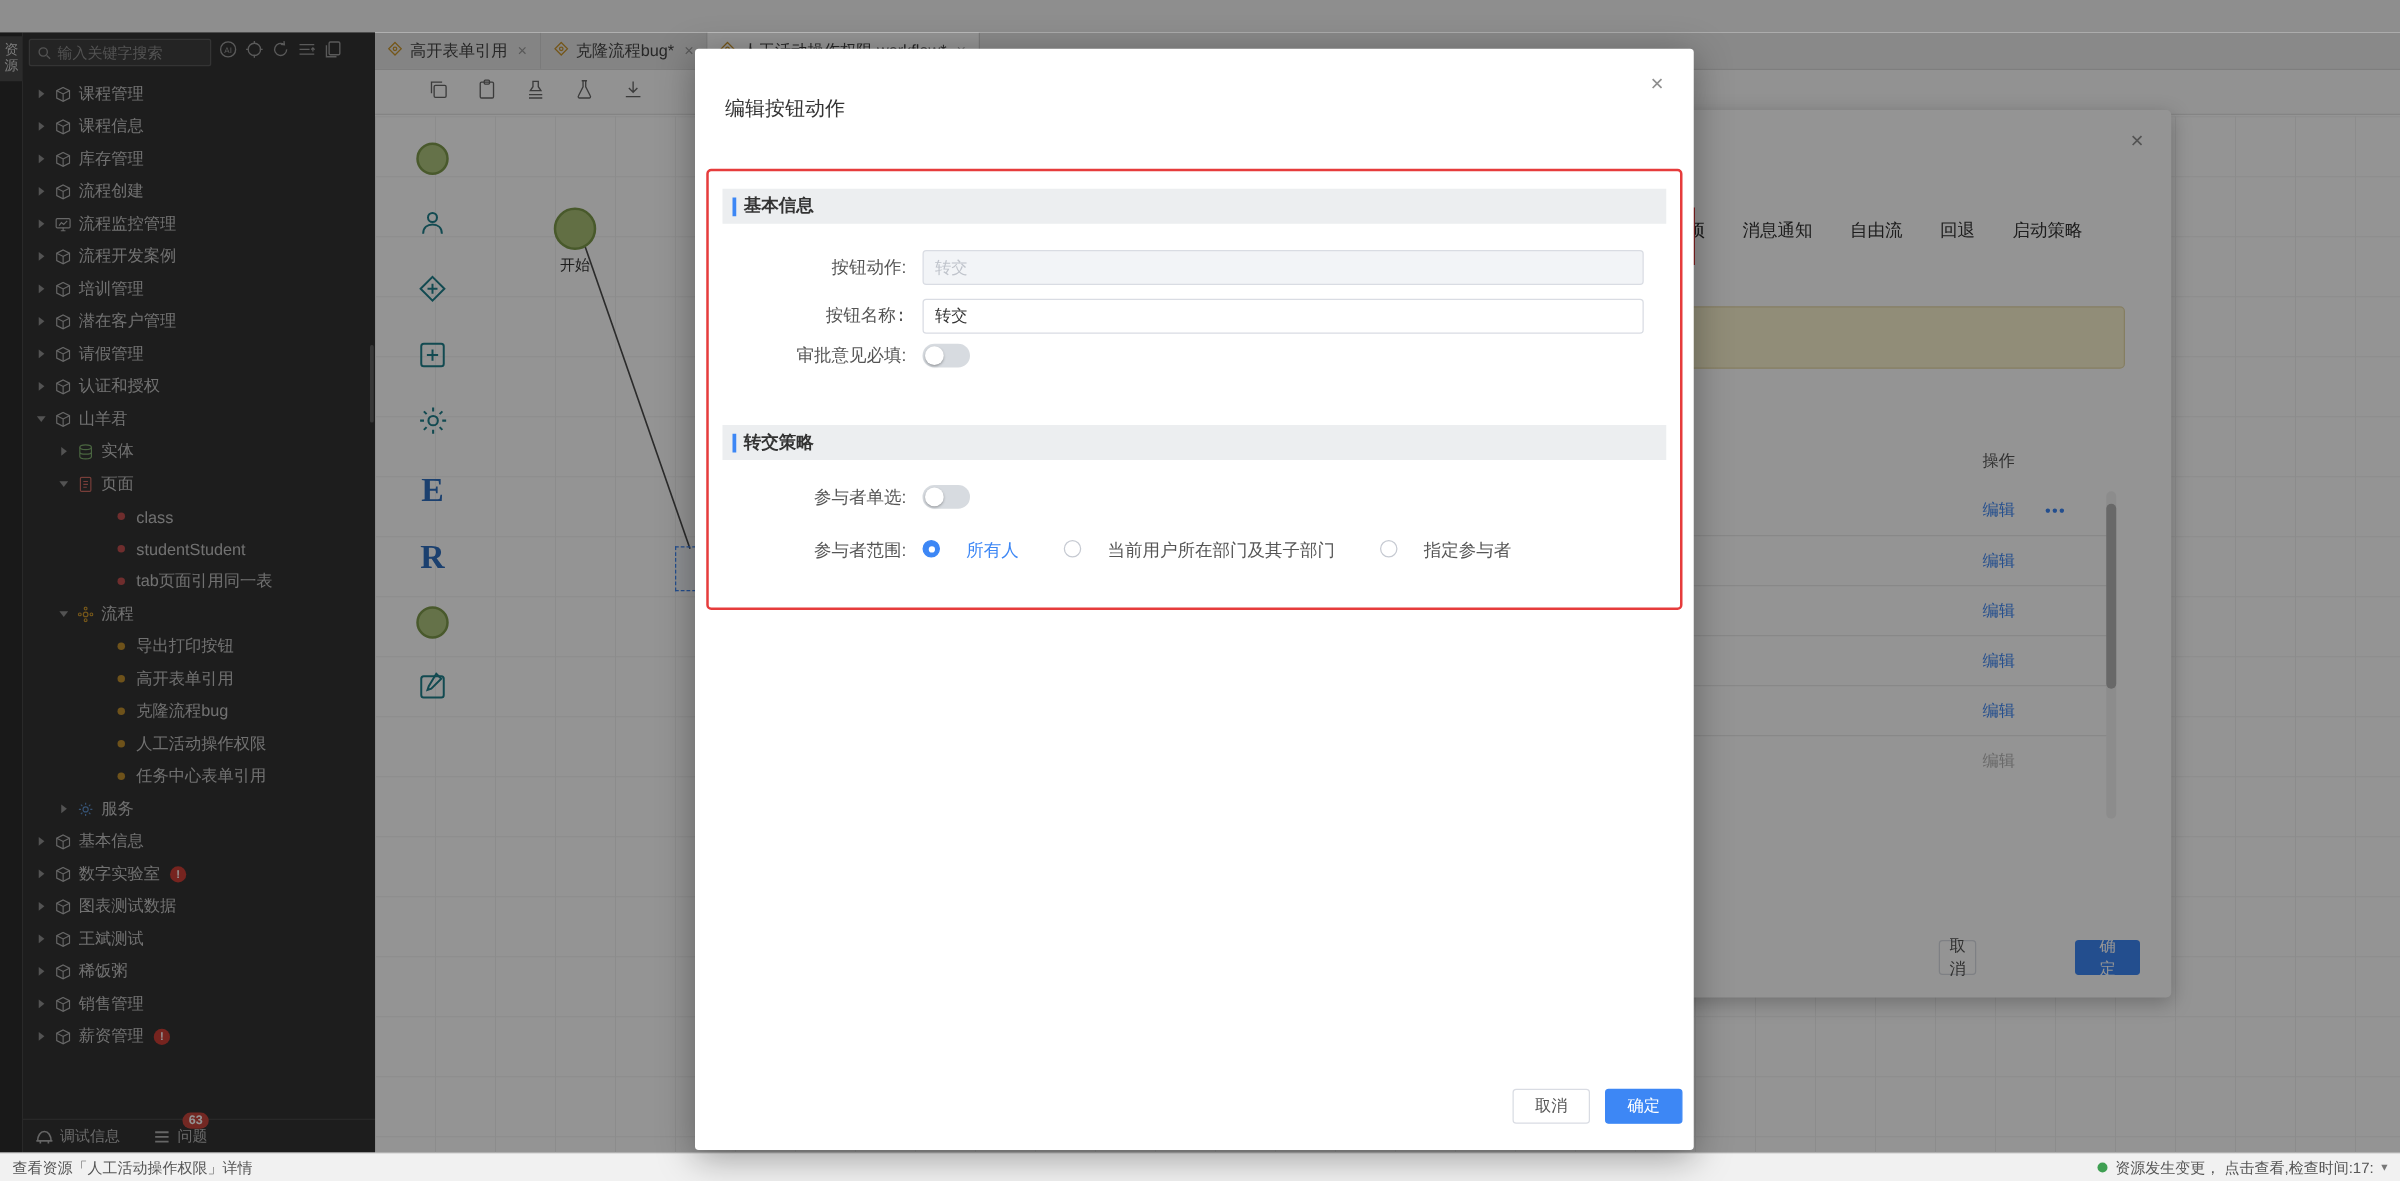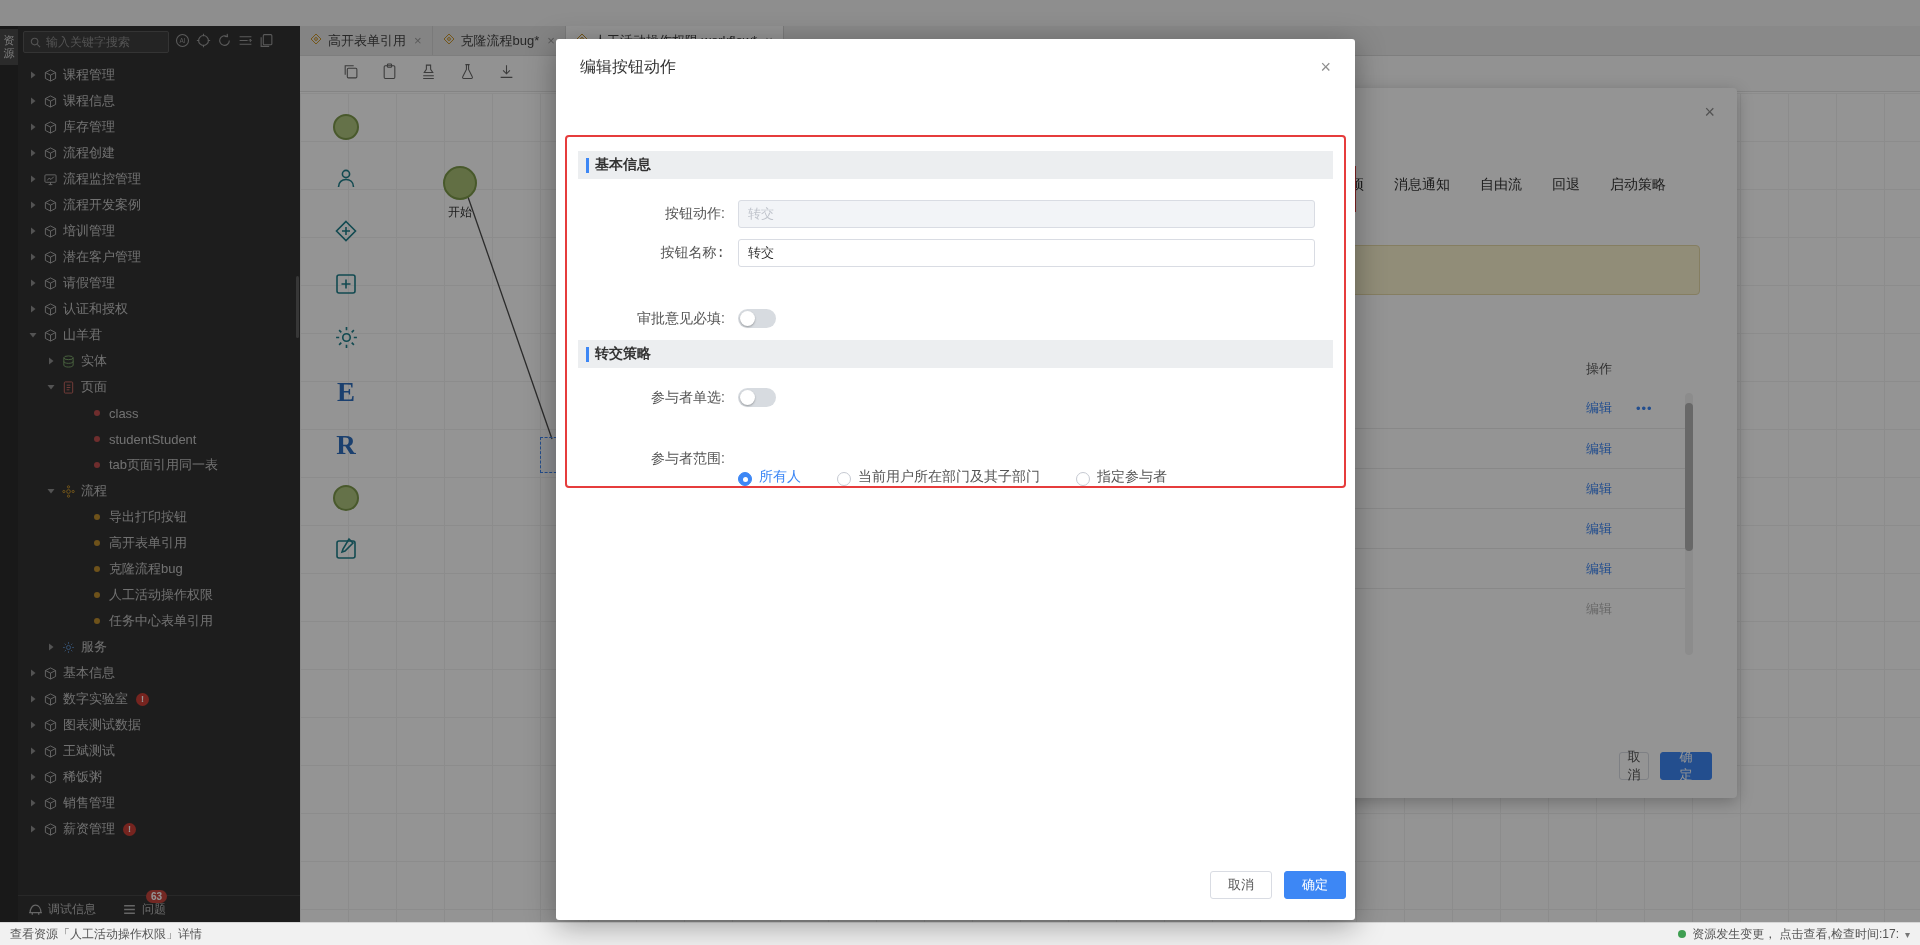--- a/index.html
+++ b/index.html
@@ -91,44 +91,44 @@
   .tag{background:#f0f0f0;border:1px solid #e0e0e0;border-radius:3px;padding:2px 8px;font-size:12px;color:#555;white-space:nowrap;}
   .edit{position:absolute;left:416px;color:#3d87f5;cursor:pointer;}
   .edit.dis{color:#b5b5b5;cursor:default;}
   .more{position:absolute;left:466px;color:#3d87f5;cursor:pointer;letter-spacing:1px;}
   .bgd-scroll{position:absolute;left:985px;top:305px;width:8px;height:262px;background:#f2f2f2;border-radius:4px;}
   .bgd-thumb{width:8px;height:148px;background:#b3b3b3;border-radius:4px;margin-top:10px;}
   .bgd-footer{position:absolute;left:0;right:0;top:660px;height:50px;}
   .btn{display:inline-flex;align-items:center;justify-content:center;height:28px;border-radius:3px;
     font-size:13px;cursor:pointer;border:1px solid #d9dce3;background:#fff;color:#555;padding:0 14px;}
   .btn.primary{background:#3d87f5;border-color:#3d87f5;color:#fff;}
-  .bgd-cancel{position:absolute;left:919px;top:4px;width:28px;}
+  .bgd-cancel{position:absolute;left:851px;top:4px;width:28px;}
   .bgd-ok{position:absolute;left:960px;top:4px;width:52px;}
 
   
   .modal{position:absolute;left:556px;top:39px;width:799px;height:881px;background:#fff;border-radius:3px;
     box-shadow:0 6px 30px rgba(0,0,0,.35);z-index:40;}
-  .modal-title{position:absolute;left:24px;top:18px;font-size:16px;color:#333;}
+  .modal-title{position:absolute;left:24px;top:38px;font-size:16px;color:#333;}
   .modal-close{position:absolute;right:24px;top:18px;font-size:18px;color:#909090;cursor:pointer;}
   .red-box{position:absolute;left:9px;top:96px;width:781px;height:353px;border:2px solid #e63c3c;border-radius:4px;}
   .sec{position:absolute;left:11px;right:11px;height:28px;background:#eceef0;display:flex;align-items:center;
     padding-left:8px;font-size:14px;font-weight:bold;color:#333;}
   .sec::before{content:"";width:3px;height:15px;background:#3d87f5;margin-right:6px;}
   .sec1{top:14px;} .sec2{top:203px;}
   .frow{position:absolute;left:0;right:0;display:flex;align-items:center;}
   .flabel{width:158px;text-align:right;font-size:14px;color:#555;flex:none;}
   .finput{margin-left:13px;width:577px;height:28px;border:1px solid #d9dce3;border-radius:3px;
     font-size:13px;color:#333;padding:0 9px;outline:none;font-family:inherit;background:#fff;}
   .finput:disabled{background:#f2f4f7;color:#bfc3cb;}
-  .row-action{top:63px;} .row-name{top:102px;font-family:Liberation Mono, monospace;} .row-req{top:172px;align-items:flex-end;} .row-single{top:251px;} .row-scope{top:295px;}
+  .row-action{top:63px;} .row-name{top:102px;font-family:Liberation Mono, monospace;} .row-req{top:138px;align-items:flex-end;} .row-single{top:251px;} .row-scope{top:295px;}
   .toggle{margin-left:13px;width:38px;height:19px;border-radius:10px;background:#d7dbe0;position:relative;cursor:pointer;}
   .toggle .knob{position:absolute;left:2px;top:2px;width:15px;height:15px;border-radius:50%;background:#fff;
     box-shadow:0 1px 2px rgba(0,0,0,.3);}
   .radio-group{display:flex;align-items:center;margin-left:13px;gap:0;}
-  .radio-item{display:flex;align-items:flex-end;gap:7px;cursor:pointer;margin-right:36px;margin-top:36px;}
+  .radio-item{display:flex;align-items:flex-start;gap:21px;cursor:pointer;margin-right:36px;}
   .radio{width:14px;height:14px;border-radius:50%;border:1px solid #c6cad2;background:#fff;flex:none;position:relative;}
   .radio.checked{background:#3d87f5;border-color:#3d87f5;}
   .radio.checked::after{content:"";position:absolute;left:4px;top:4px;width:5px;height:5px;border-radius:50%;background:#fff;}
   .rlabel{font-size:14px;color:#555;}
   .radio-item.sel .rlabel{color:#3d87f5;}
   .modal-footer{position:absolute;left:0;right:16px;top:820px;height:60px;}
   .m-cancel{position:absolute;left:654px;top:12px;width:62px;}
   .m-ok{position:absolute;left:728px;top:12px;width:62px;}
 </style>
 </head>

